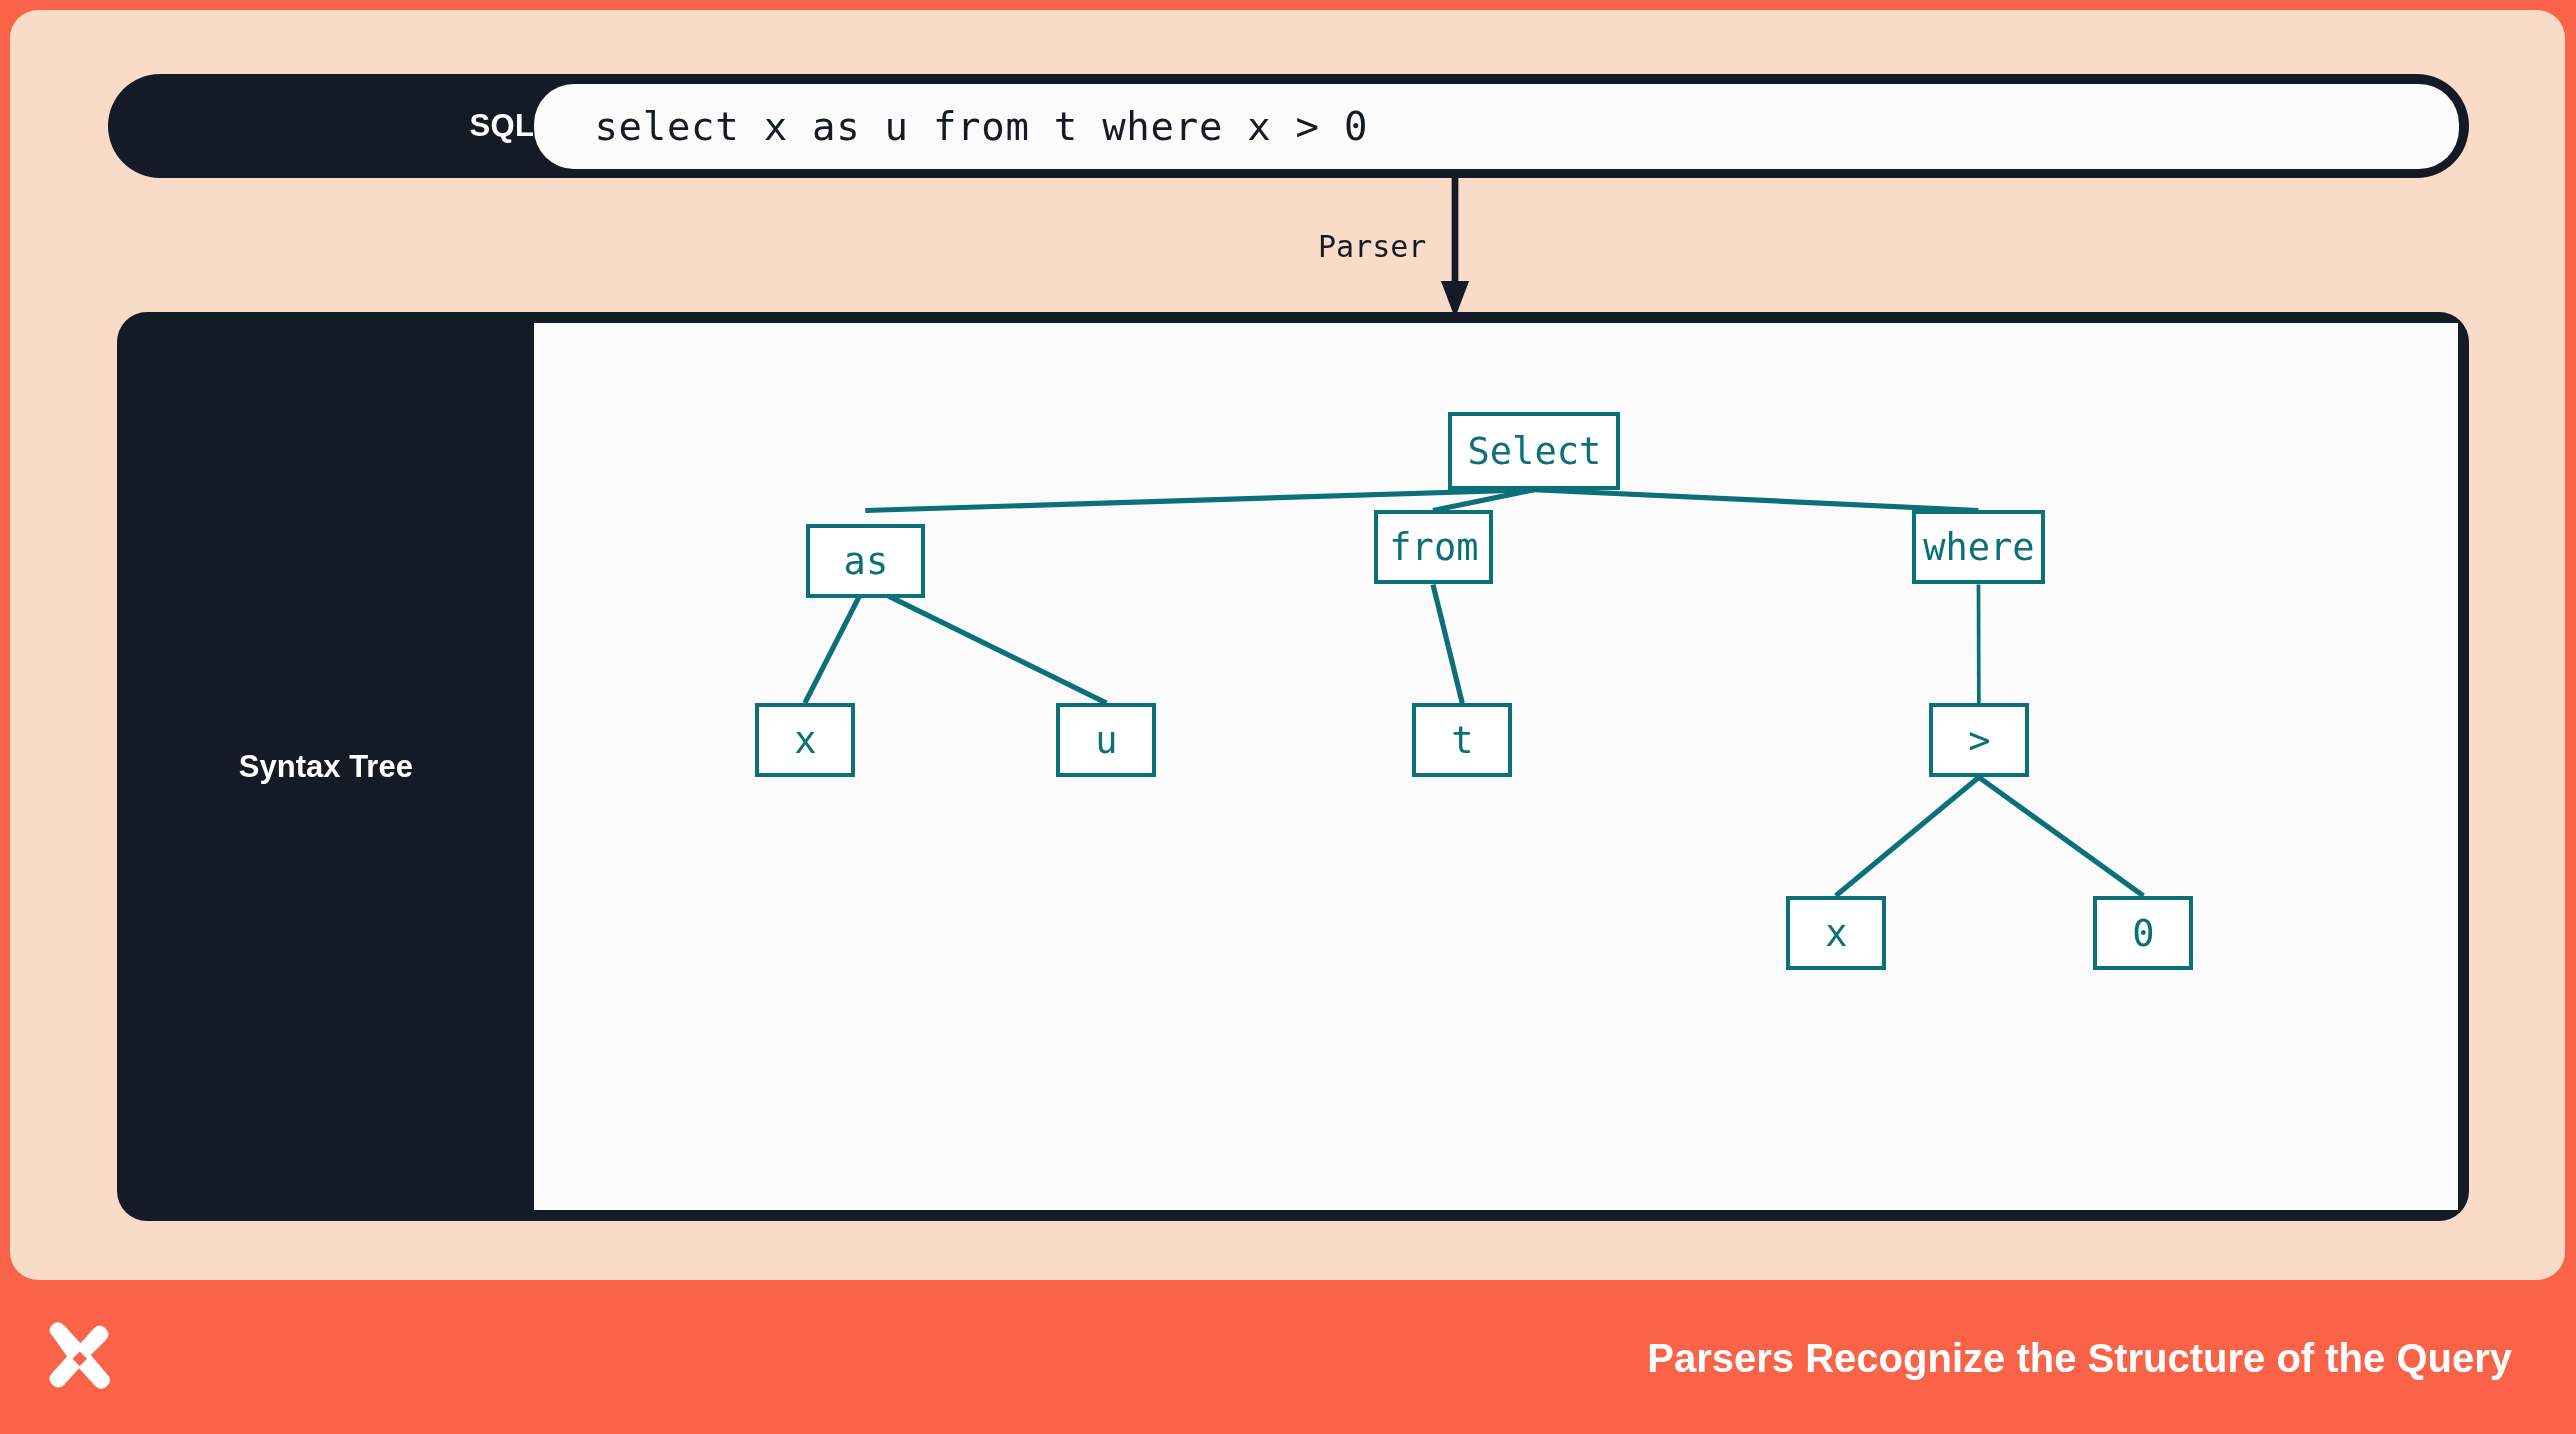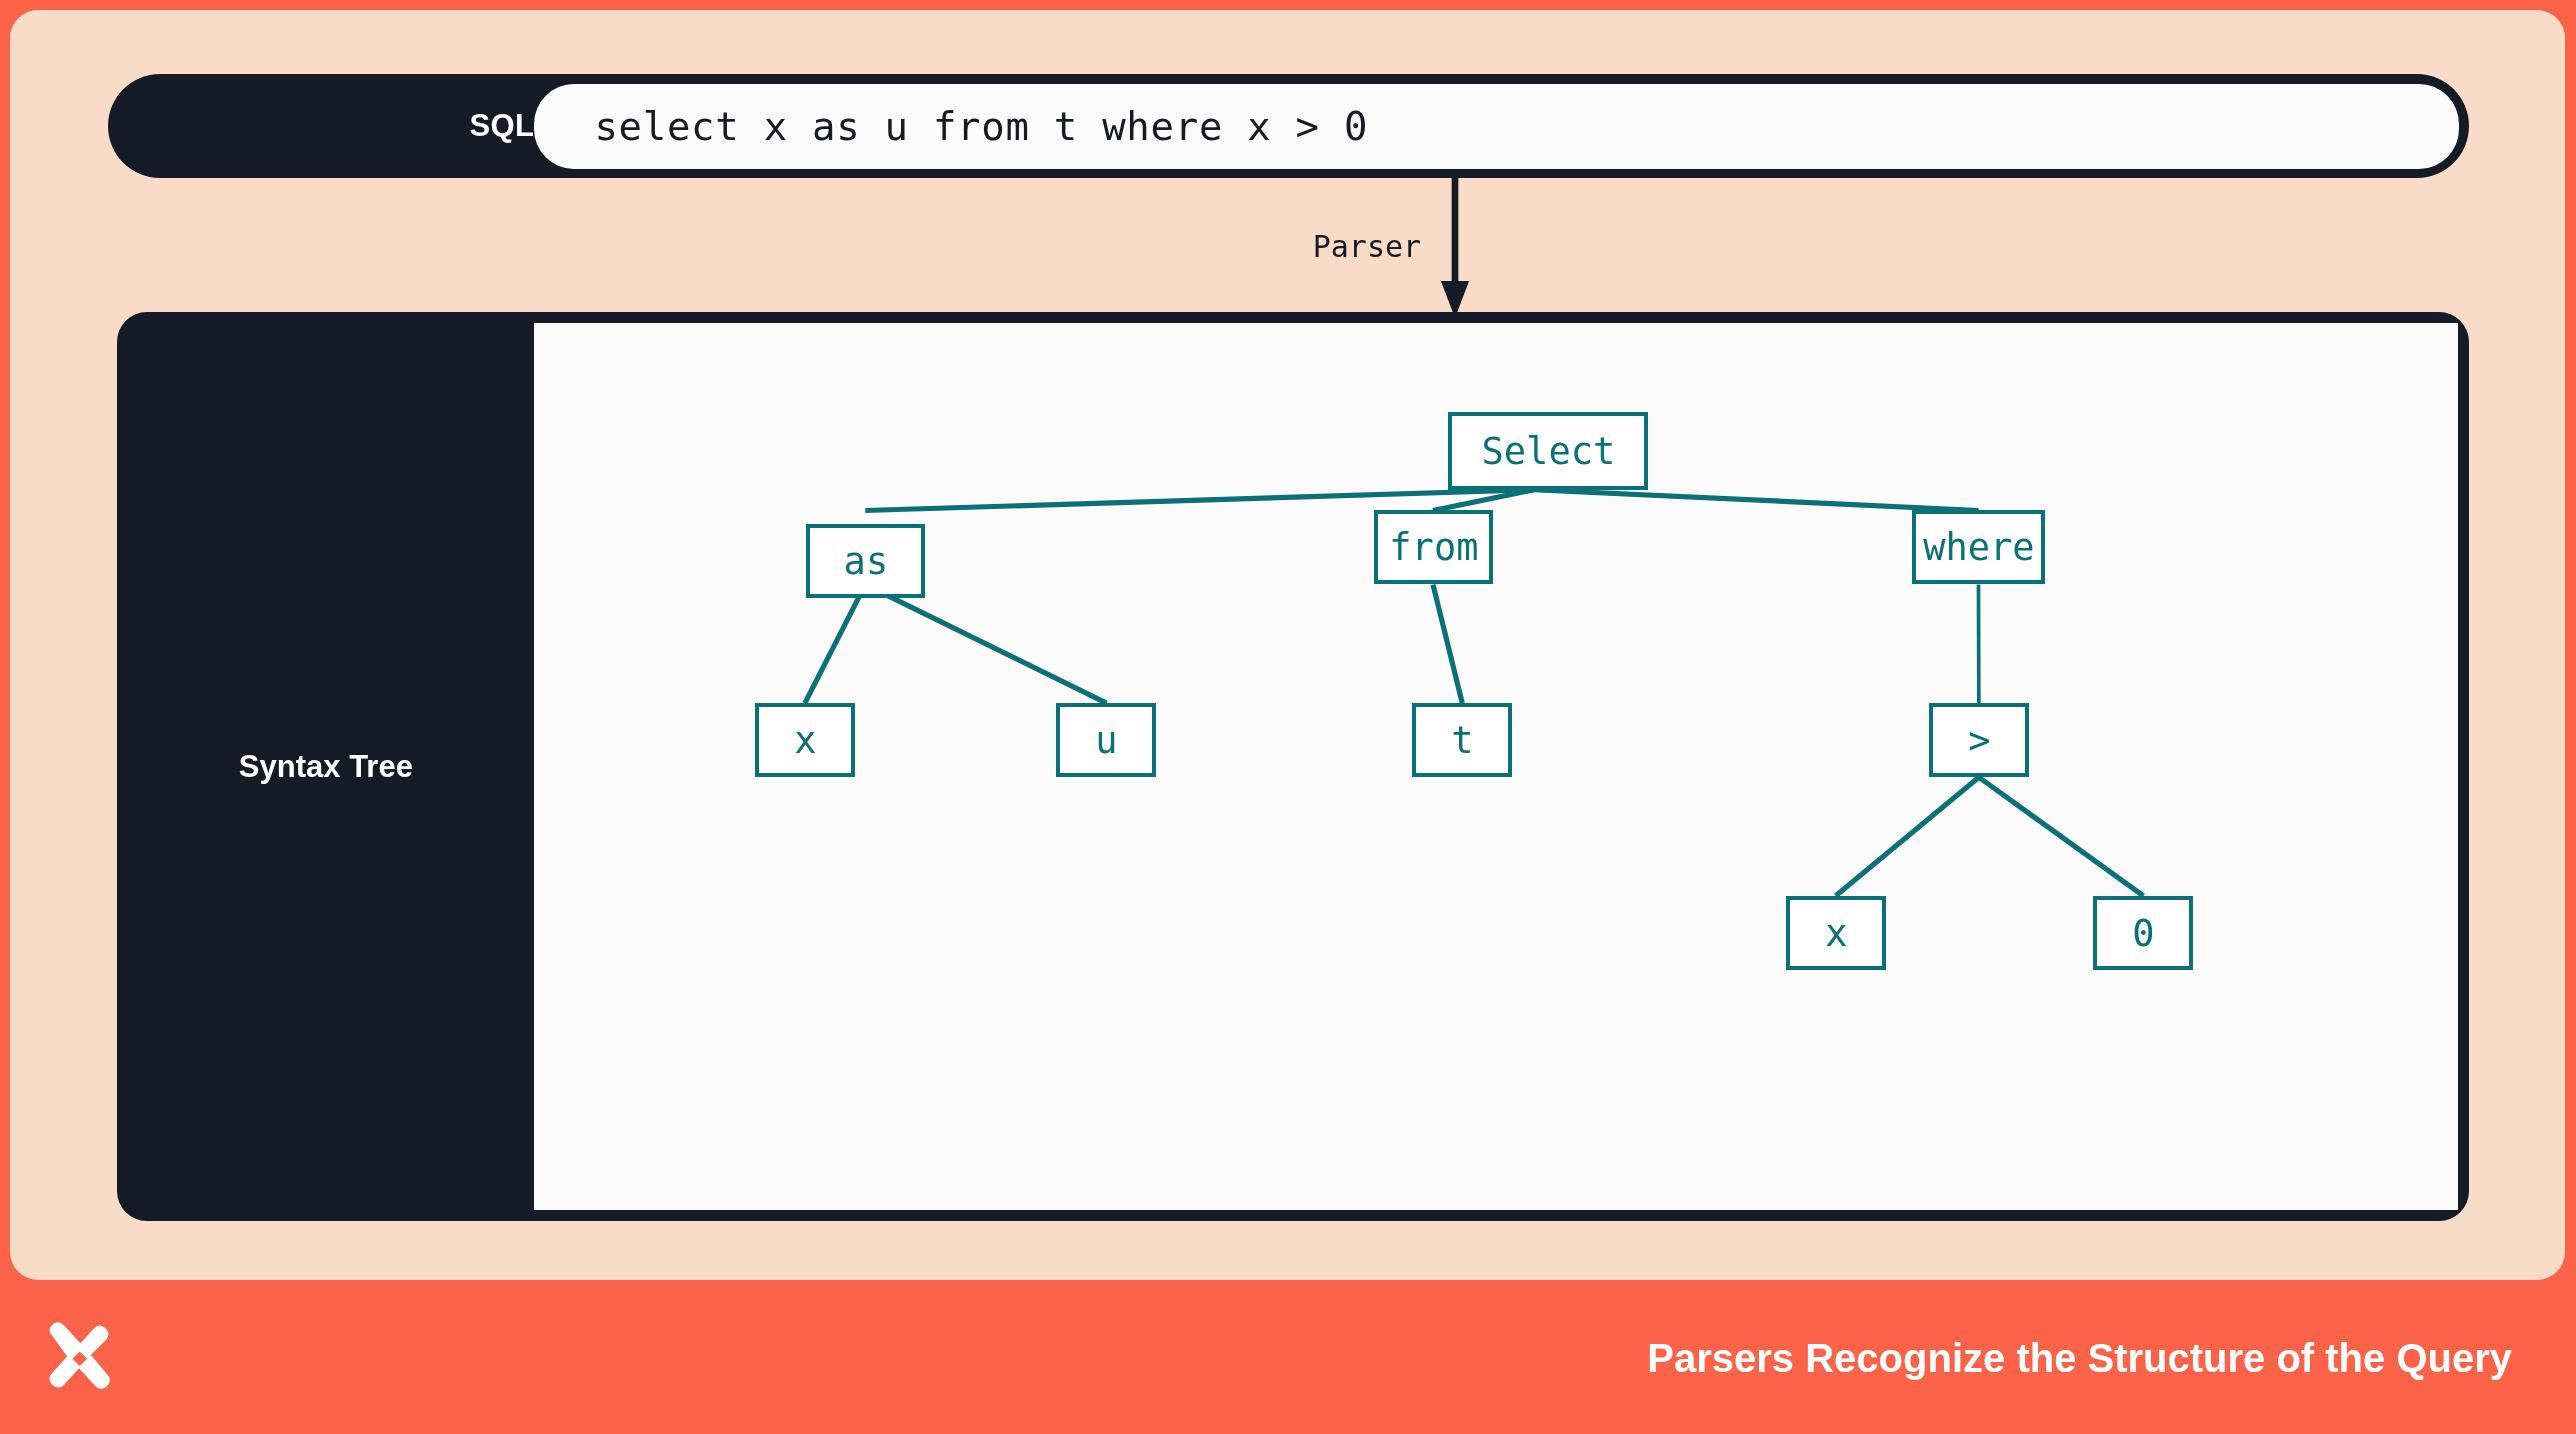--- a/index.html
+++ b/index.html
@@ -78,21 +78,21 @@
     left: 1430px;
     top: 167px;
     width: 30px;
     height: 141px;
   }
   .parser-label {
     position: absolute;
     left: 1297px;
     top: 219px;
     width: 119px;
-    text-align: center;
+    text-align: right;
     color: #141a26;
     font-size: 30px;
     font-family: "DejaVu Sans Mono", "Liberation Mono", monospace;
   }
 
   
   .tree-panel {
     position: absolute;
     left: 107px;
     top: 302px;
@@ -206,21 +206,21 @@
             <line x1="1349" y1="225" x2="447" y2="253" stroke="#0b7077" stroke-width="7"></line>
             <line x1="1349" y1="225" x2="1213" y2="253" stroke="#0b7077" stroke-width="7"></line>
             <line x1="1349" y1="225" x2="1949" y2="253" stroke="#0b7077" stroke-width="7"></line>
             <line x1="447" y1="353" x2="365.5" y2="513" stroke="#0b7077" stroke-width="7"></line>
             <line x1="447" y1="353" x2="772.5" y2="513" stroke="#0b7077" stroke-width="7"></line>
             <line x1="1213" y1="353" x2="1252.5" y2="513" stroke="#0b7077" stroke-width="7"></line>
             <line x1="1949" y1="353" x2="1949.5" y2="513" stroke="#0b7077" stroke-width="5"></line>
             <line x1="1949.5" y1="613" x2="1756.5" y2="773" stroke="#0b7077" stroke-width="7"></line>
             <line x1="1949.5" y1="613" x2="2171.5" y2="773" stroke="#0b7077" stroke-width="7"></line>
           </svg>
-      <div class="node" style="left: 914px; top: 89px; width: 200px; height: 78px; border-color: rgb(11, 112, 119); color: rgb(11, 112, 119);">
+      <div class="node" style="left: 914px; top: 89px; width: 172px; height: 78px; border-color: rgb(11, 112, 119); color: rgb(11, 112, 119);">
             <span>Select</span>
           </div>
           <div class="node" style="left: 272px; top: 201px; width: 119px; height: 74px; border-color: rgb(11, 112, 119); color: rgb(11, 112, 119);">
             <span>as</span>
           </div>
           <div class="node" style="left: 840px; top: 187px; width: 119px; height: 74px; border-color: rgb(11, 112, 119); color: rgb(11, 112, 119);">
             <span>from</span>
           </div>
           <div class="node" style="left: 1378px; top: 187px; width: 133px; height: 74px; border-color: rgb(11, 112, 119); color: rgb(11, 112, 119);">
             <span>where</span>

